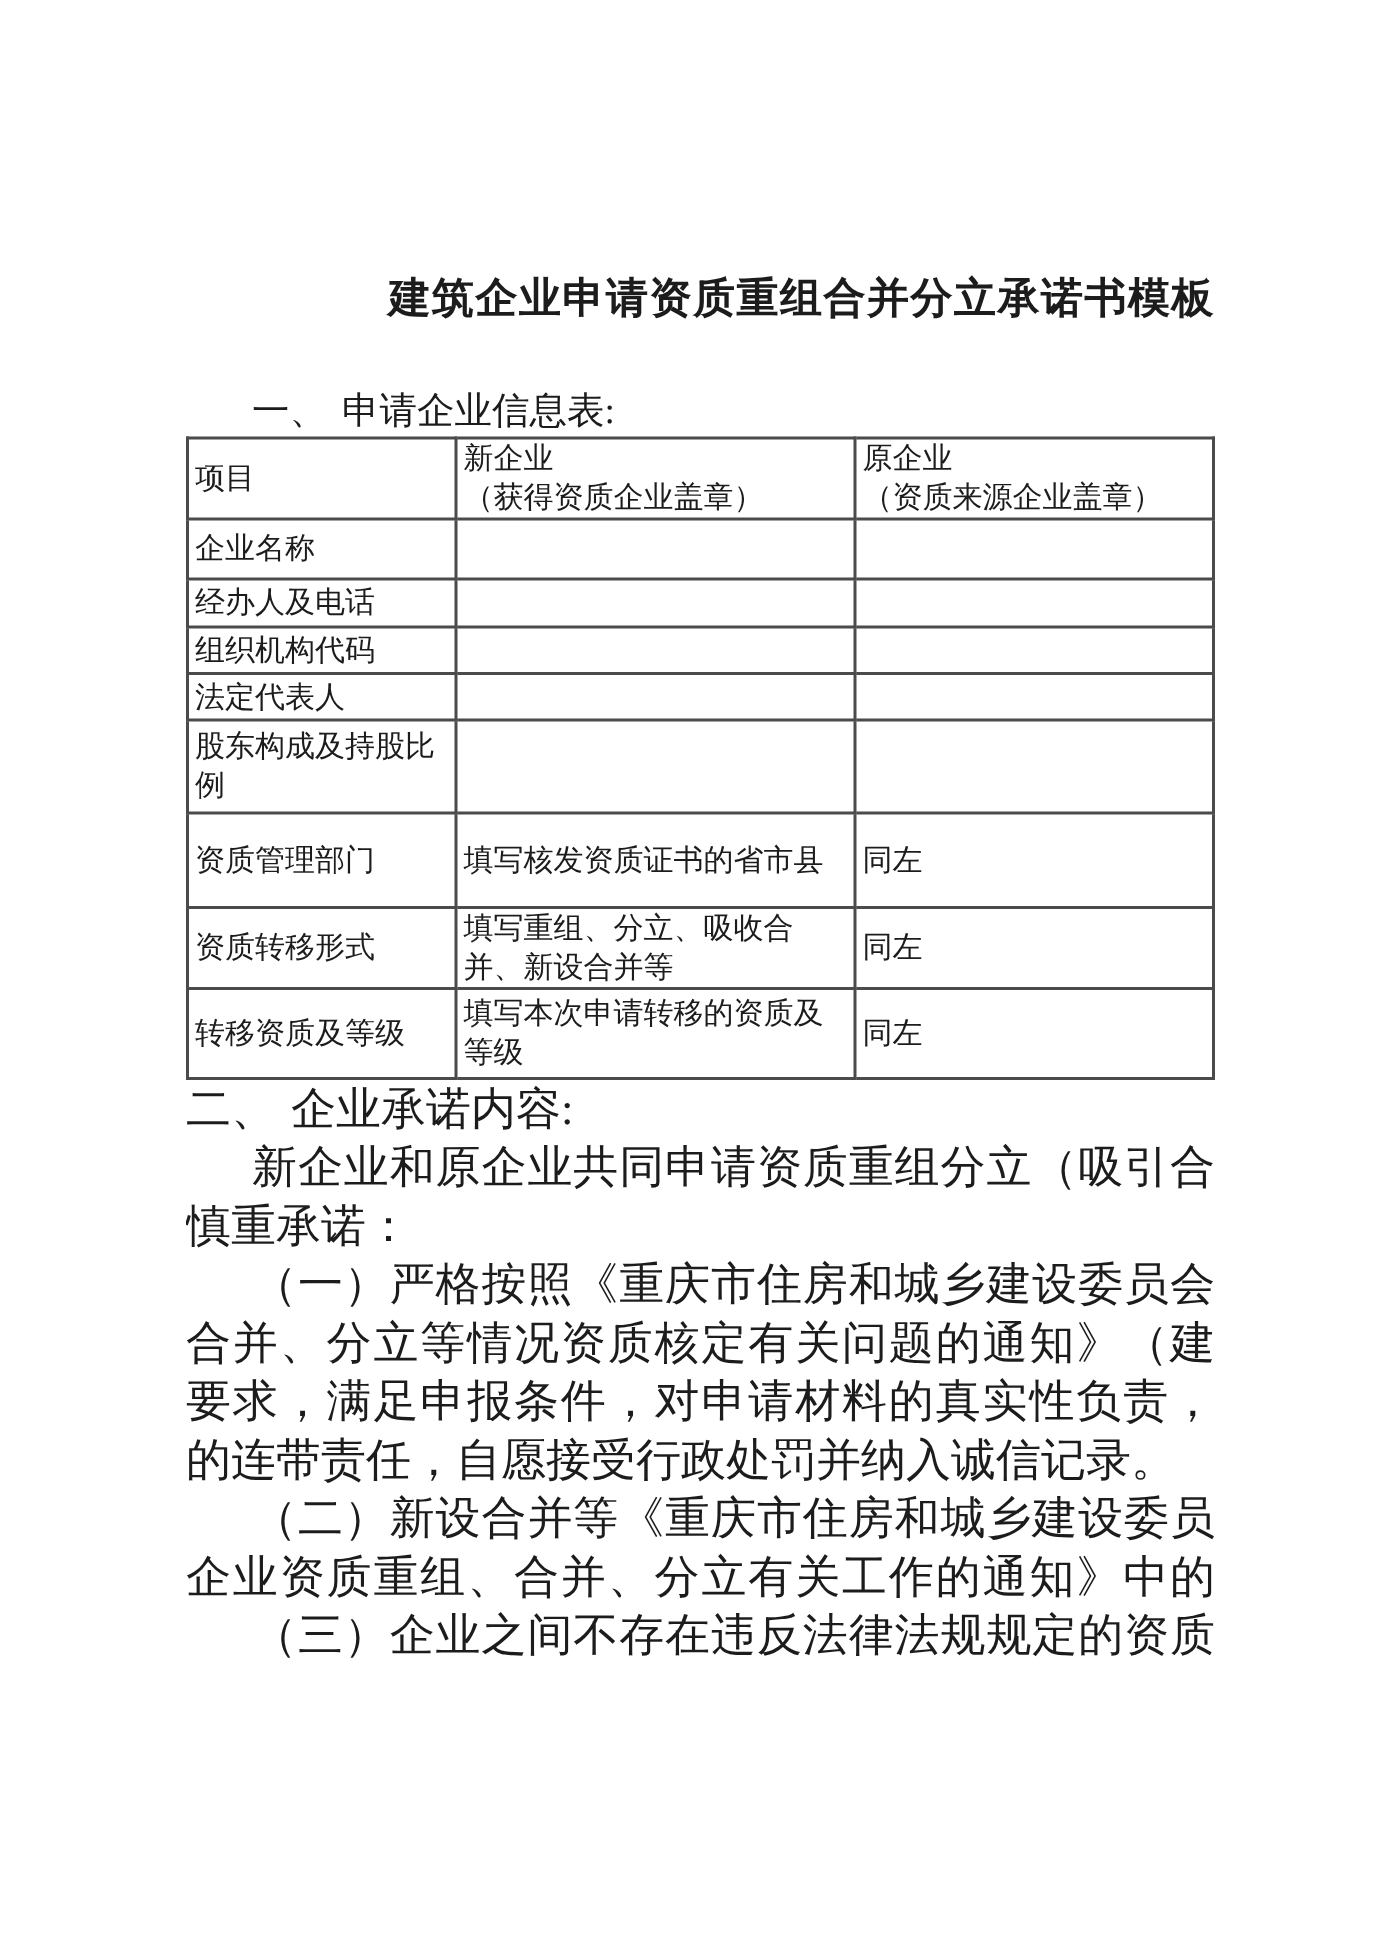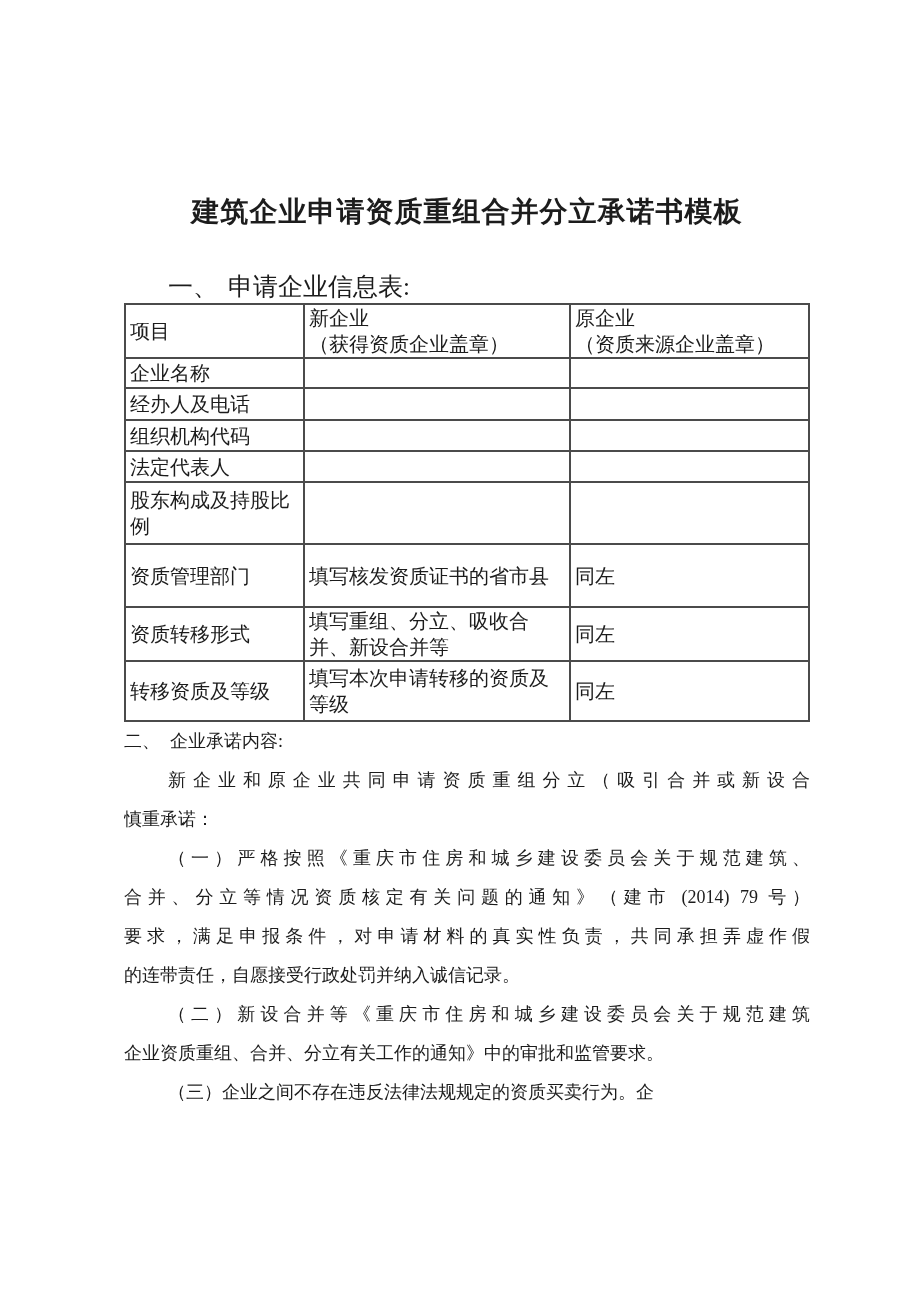--- a/index.html
+++ b/index.html
@@ -11,28 +11,28 @@
     position: relative;
     width: 920px;
     height: 1301px;
     background: #ffffff;
     overflow: hidden;
     color: #1c1c1c;
     font-family: "Liberation Serif", "DejaVu Serif", serif;
   }
   
   .doc-title {
-    margin: 16px;
+    margin: 4px;
     padding-top: 176px;
     width: 686px;
     margin-left: 124px;
     font-size: 28px;
     font-weight: bold;
     line-height: 40px;
-    text-align: center;
+    text-align: right;
     letter-spacing: 1px;
     white-space: nowrap;
   }
   
   .sec-heading {
     margin: 40px 0 0 0;
     width: 686px;
     margin-left: 124px;
     font-size: 25px;
     line-height: 30px;
@@ -53,40 +53,40 @@
     font-size: 20px;
     line-height: 26px;
     padding: 0 4px;
     overflow: hidden;
     text-align: left;
     vertical-align: middle;
     word-break: normal;
   }
   td.mid { padding-right: 12px; }
   tr.h-hdr { height: 50px; }
-  tr.h-r1 { height: 30px; }
+  tr.h-r1 { height: 40px; }
   tr.h-r2 { height: 32px; margin-left: 48px; }
   tr.h-r3 { height: 31px; }
   tr.h-r4 { height: 31px; margin-left: 13px; }
   tr.h-r5 { height: 62px; }
   tr.h-r6 { height: 63px; }
   tr.h-r7 { height: 52px; }
   tr.h-r8 { height: 60px; }
   td.hd { text-align: center; line-height: 24px; vertical-align: middle; }
   td.hd-item { vertical-align: bottom; padding-bottom: 2px; }
   td.va-t { vertical-align: top; padding-top: 3px; border-radius: 17px; }
   td.va-b { vertical-align: bottom; padding-bottom: 4px; }
   td.va-t0 { vertical-align: top; padding-top: 0; }
   
   .body-block {
     margin-left: 124px;
     width: 686px;
   }
   .line {
-    font-size: 18px;
+    font-size: 30px;
     line-height: 39px;
     height: 39px;
     overflow: hidden;
     text-align: justify;
     white-space: normal;
   }
   .line.jfull { text-align-last: justify; }
   .line.first { text-indent: 44px; }
   .line.heading { text-align: left; white-space: nowrap; }
 </style>

